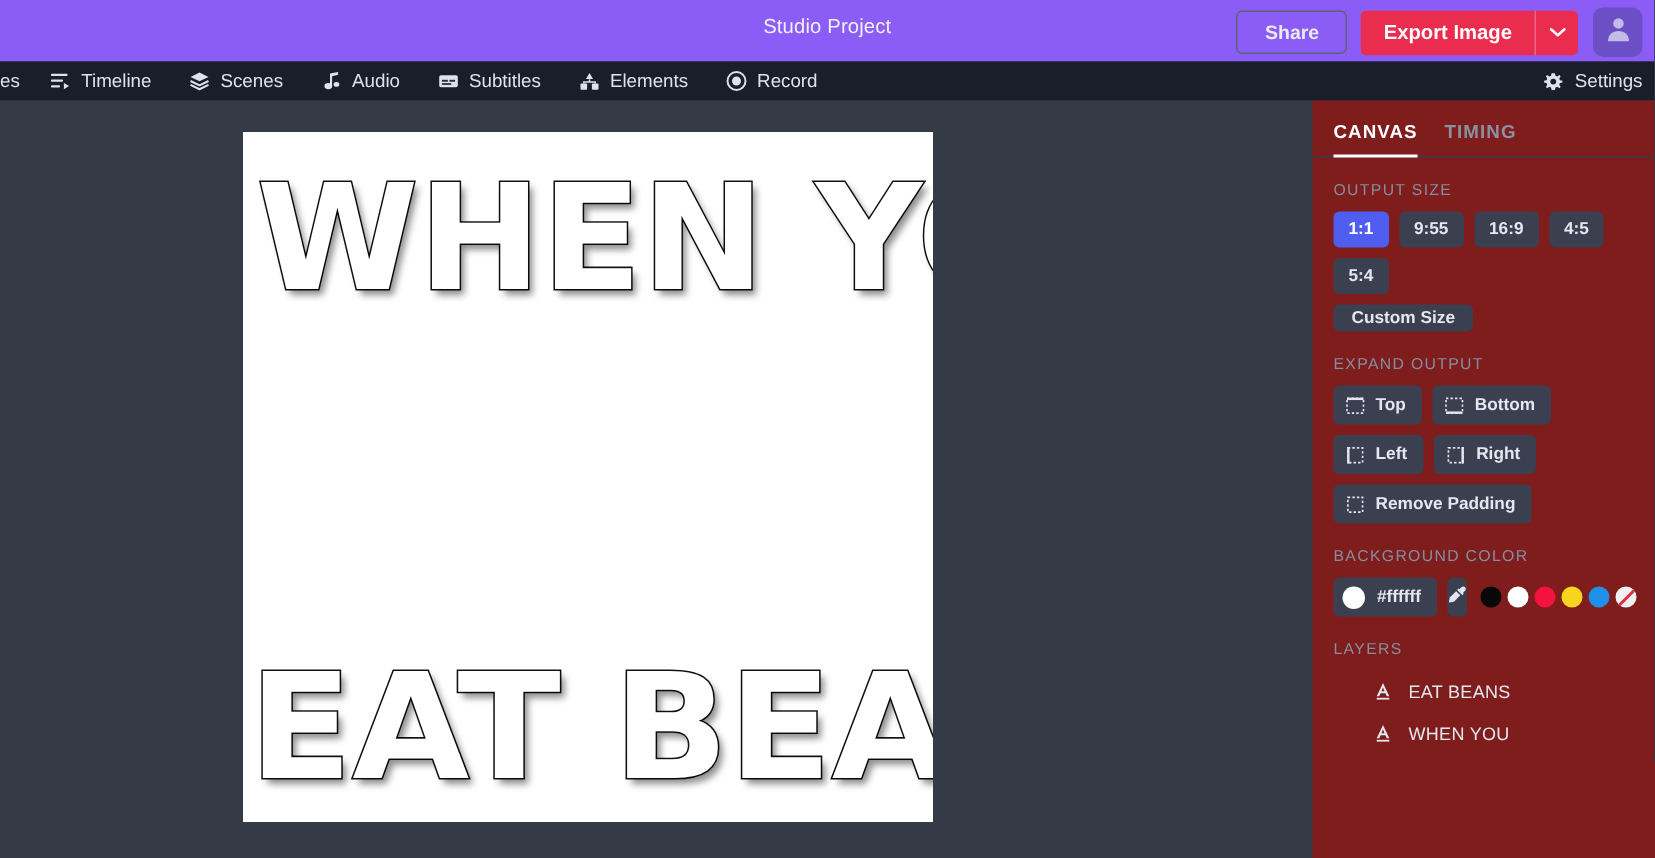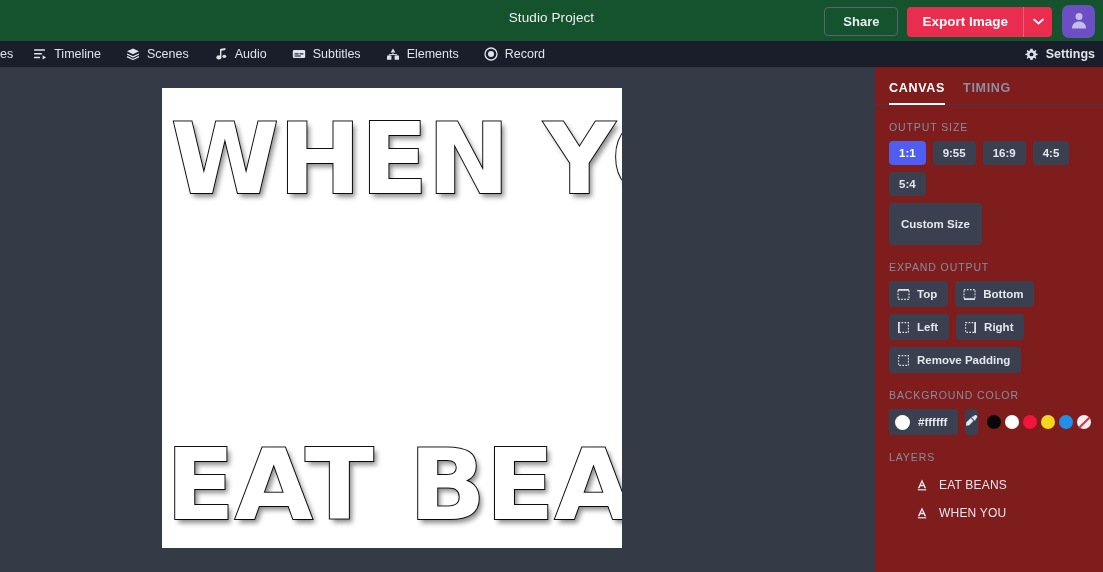--- a/index.html
+++ b/index.html
@@ -8,21 +8,21 @@
     background:#343a46;
     font-family:"Liberation Sans", sans-serif;
     color:#e8eaf0;
     -webkit-font-smoothing:antialiased;
   }
   .app { position:relative; width:1103px; height:572px; }
 
   
   .topbar {
     position:absolute; left:0; top:0; width:1103px; height:41px;
-    background:#14532d;
+    background:#8b5cf6;
     display:flex; align-items:center;
   }
   .project-title {
     position:absolute; left:0; right:0; top:10px;
     text-align:center; font-size:13.5px; color:#eef0f5; font-weight:400;
     letter-spacing:.1px;
   }
   .topbar-right {
     position:absolute; right:8px; top:5px;
     display:flex; align-items:center; gap:9px;
@@ -62,21 +62,21 @@
     font-size:12.5px; color:#dfe2ea; cursor:pointer;
     height:26px; padding:0 0;
   }
   .tool .lbl { white-space:nowrap; }
   .tool-clipped { margin-left:-18px; }
   .tool-ico { display:flex; align-items:center; justify-content:center; width:14px; height:14px; }
   .tool-ico svg { display:block; }
   .settings-btn {
     position:absolute; right:8px; top:0; height:26px;
     display:flex; align-items:center; gap:7px;
-    font-size:12.5px; color:#dfe2ea; cursor:pointer;font-weight:bold;
+    font-size:12.5px; color:#dfe2ea; cursor:pointer;
   }
 
   
   .workspace {
     position:absolute; left:0; top:67px; width:875px; height:505px;
     background:#343a46;
   }
   .canvas {
     position:absolute; left:162px; top:21px; width:460px; height:460px;
     background:#ffffff; overflow:hidden;
@@ -309,21 +309,21 @@
     <div class="section">
       <div class="sec-title">OUTPUT SIZE</div>
       <div class="chip-row">
         <button class="chip active">1:1</button>
         <button class="chip">9:55</button>
         <button class="chip">16:9</button>
         <button class="chip">4:5</button>
         <button class="chip">5:4</button>
       </div>
       <div class="chip-row" style="margin-top:7px;">
-        <button class="chip wide" style="height:42px;">Custom Size</button>
+        <button class="chip wide" style="height:18px;">Custom Size</button>
       </div>
     </div>
 
     <div class="section">
       <div class="sec-title">EXPAND OUTPUT</div>
 
       <div class="pad-row">
         <button class="padbtn">
           <span>
             <svg width="13" height="13" viewBox="0 0 13 13">

